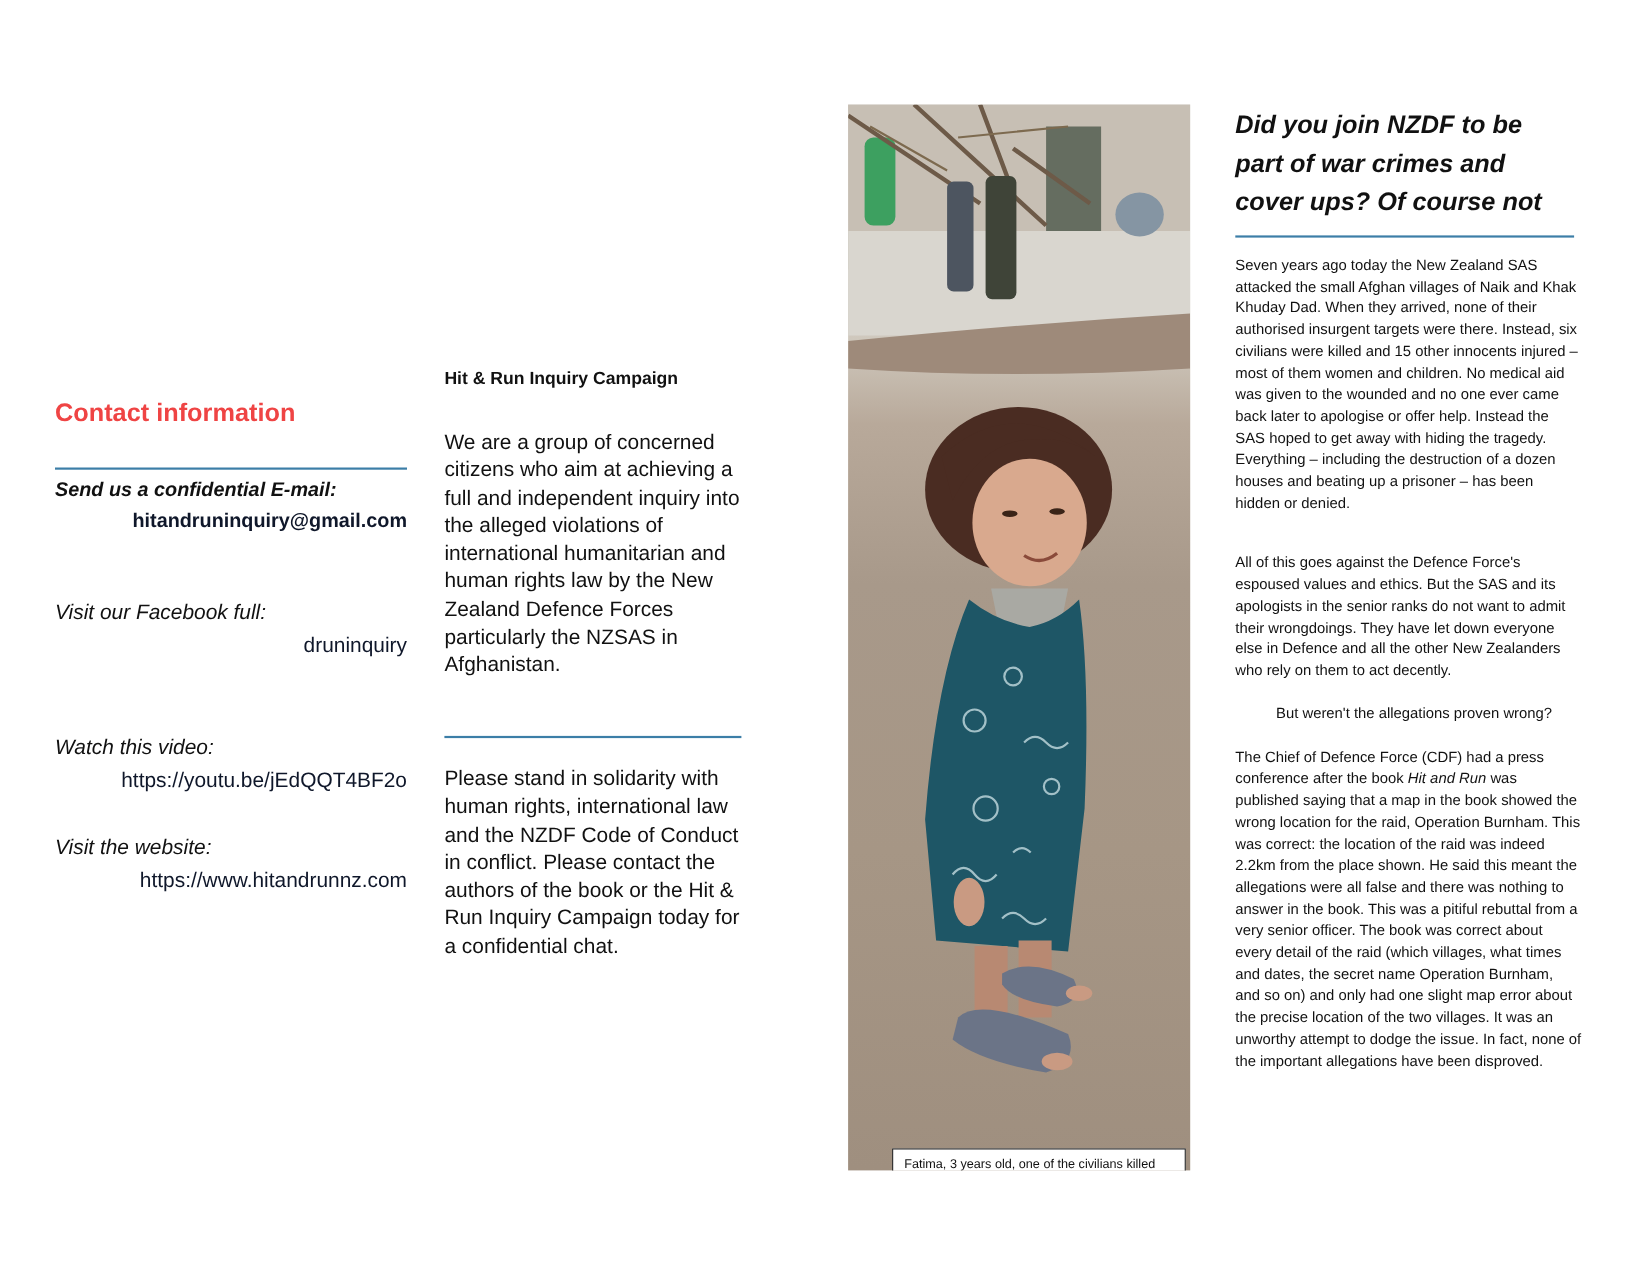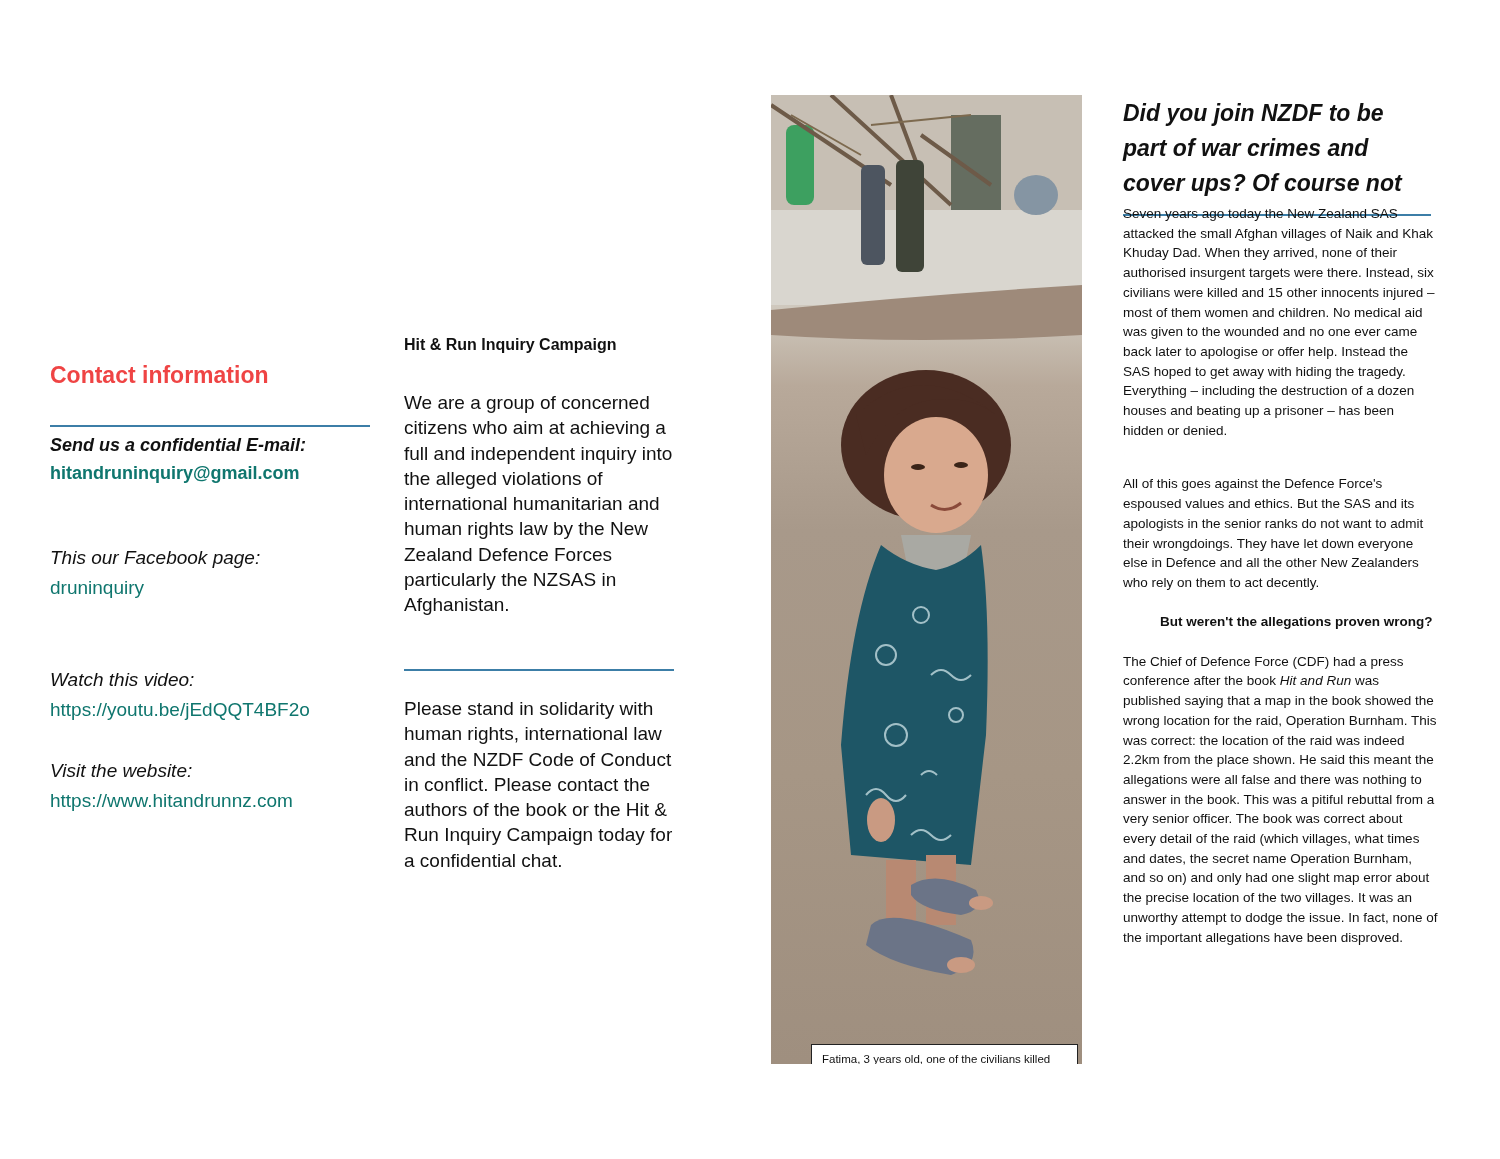--- a/index.html
+++ b/index.html
@@ -7,56 +7,56 @@
            font-family: "Liberation Sans", "DejaVu Sans", sans-serif; color: #111; }
     .abs { position: absolute; }
 
     
     .contact-title { left: 50px; top: 362px; font-size: 23px; font-weight: bold; color: #ef4444; }
     .rule { height: 0; border-top: 2px solid #3c7ea7; }
     .c1-rule { left: 50px; top: 425px; width: 320px; }
     .c1 { left: 50px; width: 320px; font-size: 19px; line-height: 30px; }
     .c1 .label { font-style: italic; }
     .c1 .label-bold { font-style: italic; font-weight: bold; font-size: 18px; line-height: 28px; }
-    .c1 .link { display: block; word-break: break-all; color: #0f766e; text-decoration: none; }
+    .c1 .link { display: block; word-break: break-all; color: #0f172a; text-decoration: none; text-align: right; }
     .c1 .link-bold { font-weight: bold; font-size: 18px; line-height: 28px; }
 
     
     .c2 { left: 404px; width: 275px; font-size: 19px; line-height: 25.3px; }
     .c2-heading { left: 404px; top: 336px; font-size: 16px; font-weight: bold; }
     .c2-rule { left: 404px; top: 669px; width: 270px; }
 
     
     .photo { left: 771px; top: 95px; width: 311px; height: 969px; overflow: hidden;
              background: linear-gradient(180deg, #c9c2b8 0%, #d6d2cb 14%, #cfc8bd 22%, #b8a99a 30%, #a8998a 45%, #a69685 70%, #9f8f7f 100%); }
     .photo svg { position: absolute; left: 0; top: 0; }
     .caption { left: 40px; top: 909px; width: 267px; min-height: 46px; background: #fff;
                border: 1.5px solid #222; padding: 6px 10px; box-sizing: border-box;
                font-size: 11.5px; line-height: 17px; color: #111; margin-top: 40px; }
 
     
     .headline { left: 1123px; top: 96px; width: 310px; font-size: 23px; font-weight: bold; line-height: 35px; font-style: italic; }
     .c4-rule { left: 1123px; top: 214px; width: 308px; }
     .c4 { left: 1123px; width: 315px; font-size: 13.5px; line-height: 19.7px; }
     .c4 p { margin: 0; }
-    .c4 .bold { font-weight: bold; padding-left: 37px; }
+    .c4 .bold { font-weight: normal; padding-left: 37px; }
   </style>
 </head>
 <body>
 
 <div class="abs contact-title">Contact information</div>
 <div class="abs rule c1-rule"></div>
 
 <div class="abs c1" style="top:431px;">
   <div class="label-bold">Send us a confidential E-mail:</div>
   <a class="link link-bold">hitandruninquiry@gmail.com</a>
 </div>
 
 <div class="abs c1" style="top:543px;">
-  <div class="label">This our Facebook page:</div>
+  <div class="label">Visit our Facebook full:</div>
   <a class="link">
     <span style="display:block">druninquiry</span>
   </a>
 </div>
 
 <div class="abs c1" style="top:665px;">
   <div class="label">Watch this video:</div>
   <a class="link">https://youtu.be/jEdQQT4BF2o</a>
 </div>
 
@@ -121,18 +121,18 @@
     <path d="M140 790 Q165 775 205 795 Q215 815 190 820 Q150 815 140 800 Z" fill="#6b7487"></path>
     <ellipse cx="190" cy="870" rx="14" ry="8" fill="#c99a82"></ellipse>
     <ellipse cx="210" cy="808" rx="12" ry="7" fill="#c99a82"></ellipse>
   </svg>
   <div class="abs caption">Fatima, 3 years old, one of the civilians killed</div>
 </div>
 
 <div class="abs headline">Did you join NZDF to be part of war crimes and cover ups? Of course not</div>
 <div class="abs rule c4-rule"></div>
 
-<div class="abs c4" style="top:204px;">
+<div class="abs c4" style="top:231px;">
   <p>Seven years ago today the New Zealand SAS attacked the small Afghan villages of Naik and Khak Khuday Dad. When they arrived, none of their authorised insurgent targets were there. Instead, six civilians were killed and 15 other innocents injured – most of them women and children. No medical aid was given to the wounded and no one ever came back later to apologise or offer help. Instead the SAS hoped to get away with hiding the tragedy. Everything – including the destruction of a dozen houses and beating up a prisoner – has been hidden or denied.</p>
   <p style="margin-top:34px;">All of this goes against the Defence Force's espoused values and ethics. But the SAS and its apologists in the senior ranks do not want to admit their wrongdoings. They have let down everyone else in Defence and all the other New Zealanders who rely on them to act decently.</p>
   <p class="bold" style="margin-top:19.7px;">But weren't the allegations proven wrong?</p>
   <p style="margin-top:19.7px;"><span>The Chief of Defence Force (CDF) had a press conference after the book </span><em>Hit and Run</em><span> was published saying that a map in the book showed the wrong location for the raid, Operation Burnham. This was correct: the location of the raid was indeed 2.2km from the place shown. He said this meant the allegations were all false and there was nothing to answer in the book. This was a pitiful rebuttal from a very senior officer. The book was correct about every detail of the raid (which villages, what times and dates, the secret name Operation Burnham, and so on) and only had one slight map error about the precise location of the two villages. It was an unworthy attempt to dodge the issue. In fact, none of the important allegations have been disproved.</span></p>
 </div>
 
 </body></html>

